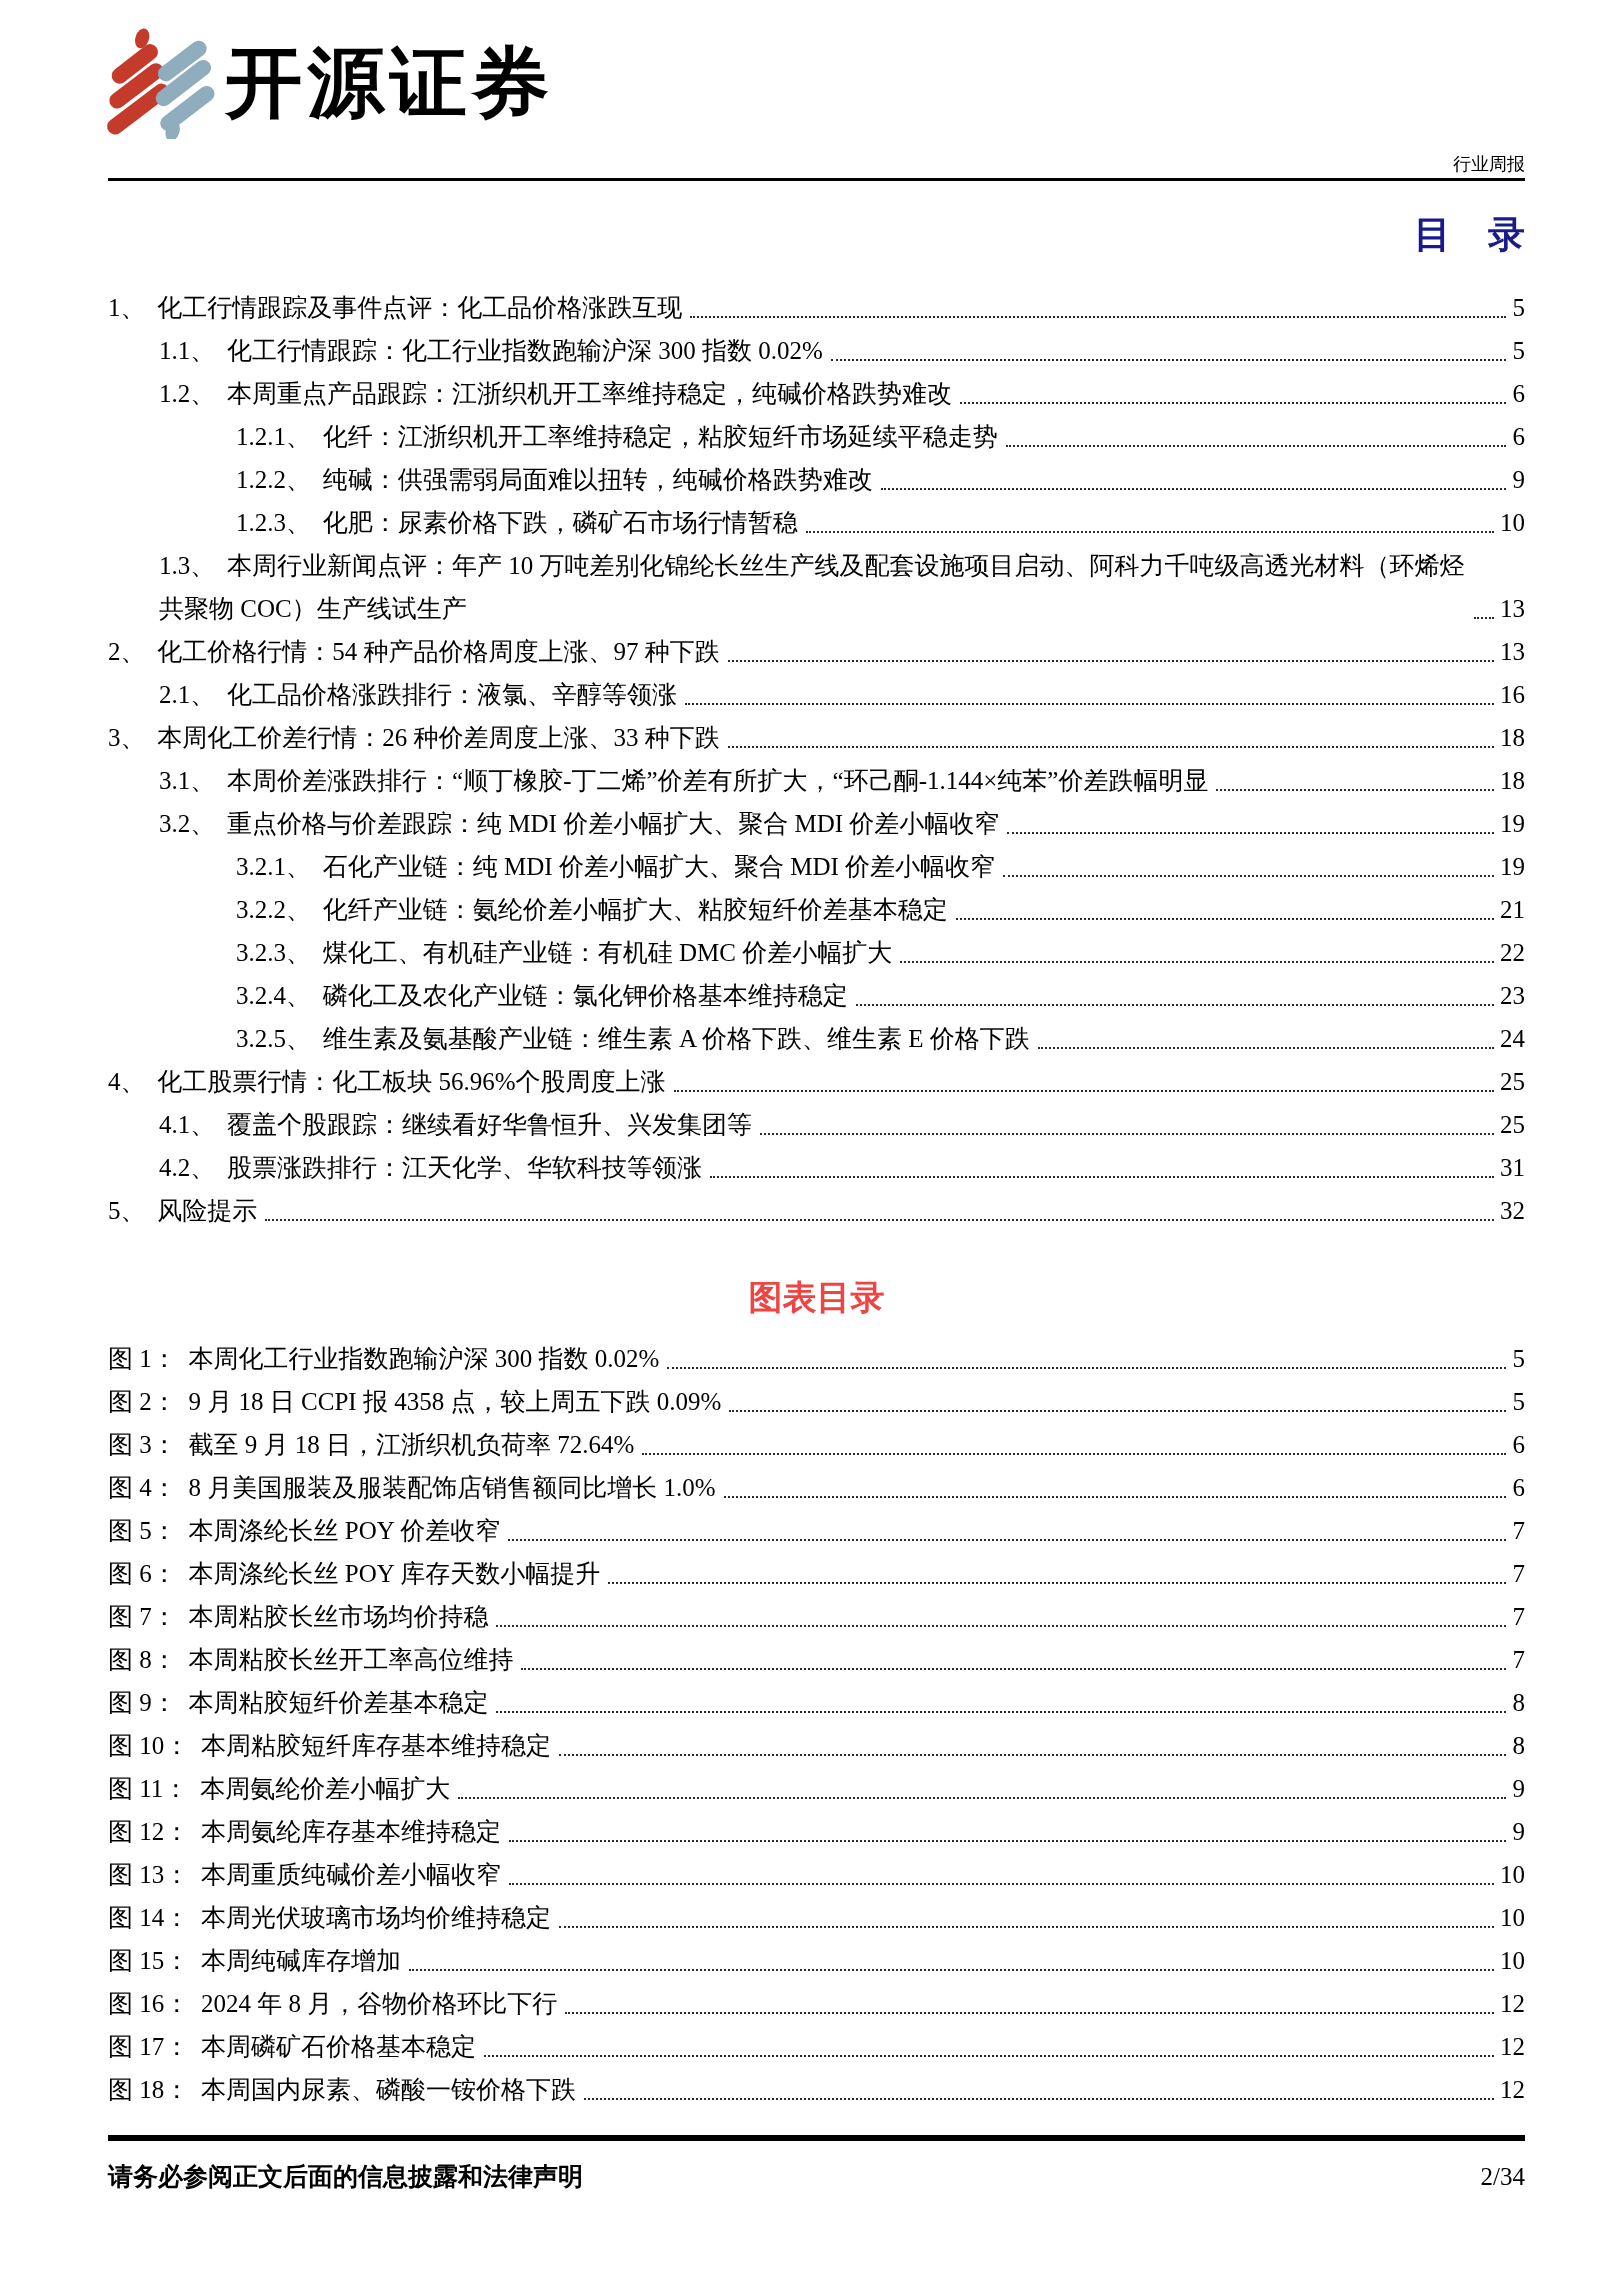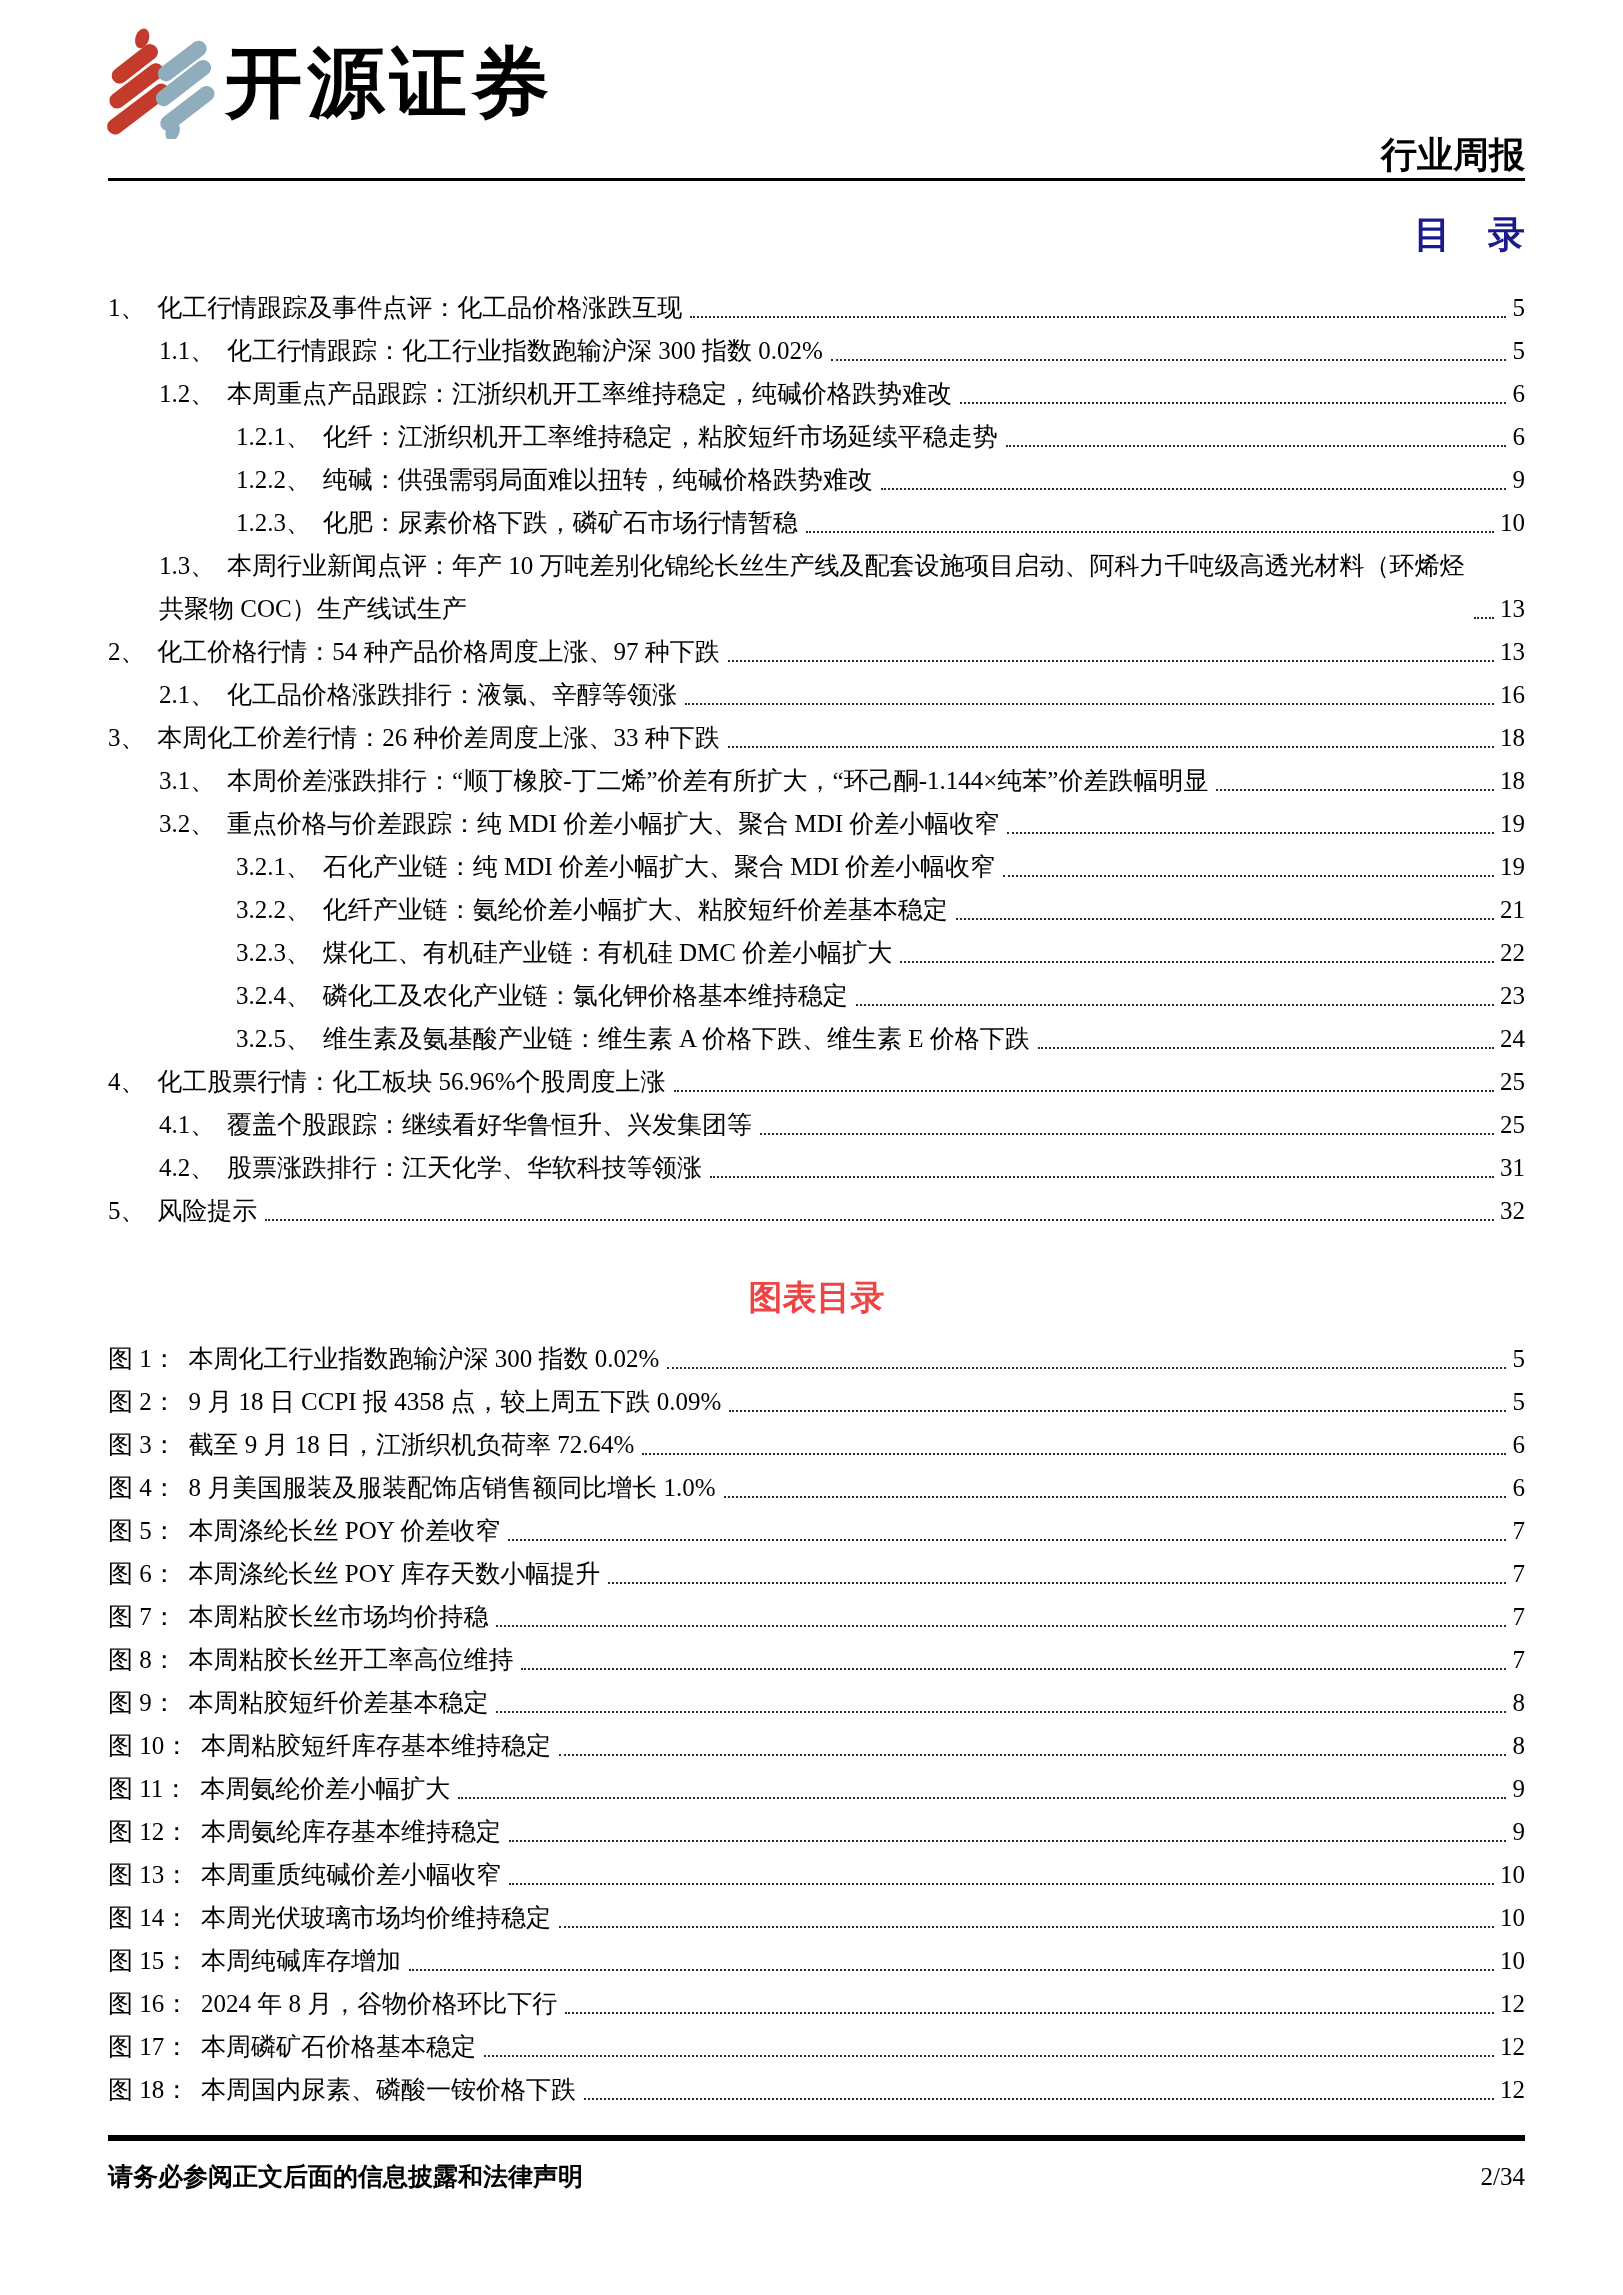--- a/index.html
+++ b/index.html
@@ -11,21 +11,21 @@
   }
   .content{position:absolute;left:108px;top:0;width:1417px;}
   
   .header{position:relative;height:181px;}
   .logo{position:absolute;left:-7.9px;top:26px;display:flex;align-items:center;justify-content:center;}
   .logo svg{width:116px;height:113px;display:block;}
   .logo-text{
     font-size:77px;font-weight:bold;letter-spacing:5.2px;margin-left:9.2px;
     font-family:"Liberation Sans","DejaVu Sans",sans-serif;line-height:1;
   }
-  .report-type{position:absolute;right:0;bottom:7.9px;font-size:36px;font-weight:bold;line-height:1;}
+  .report-type{position:absolute;right:0;bottom:7.9px;font-size:18px;font-weight:normal;line-height:1;}
   .header-rule{position:absolute;left:0;bottom:0;width:100%;height:3.3px;background:#000;}
   
   .toc-title{margin-top:34px;text-align:right;font-size:37px;font-weight:bold;color:#1a1a8c;line-height:1.1;}
   .toc-list{margin-top:30px;}
   .toc-row{display:flex;align-items:flex-end;line-height:43px;font-size:25px;}
   .toc-row.lvl2{padding-left:51px;}
   .toc-row.lvl3{padding-left:128px;justify-content:space-between;}
   .toc-text{flex:0 1 auto;}
   .toc-text .label{margin-right:11.8px;}
   .leader{flex:1 0 19.6px;border-bottom:2.6px dotted #2b2b2b;margin:0 6.5px 11px 7.9px;}

